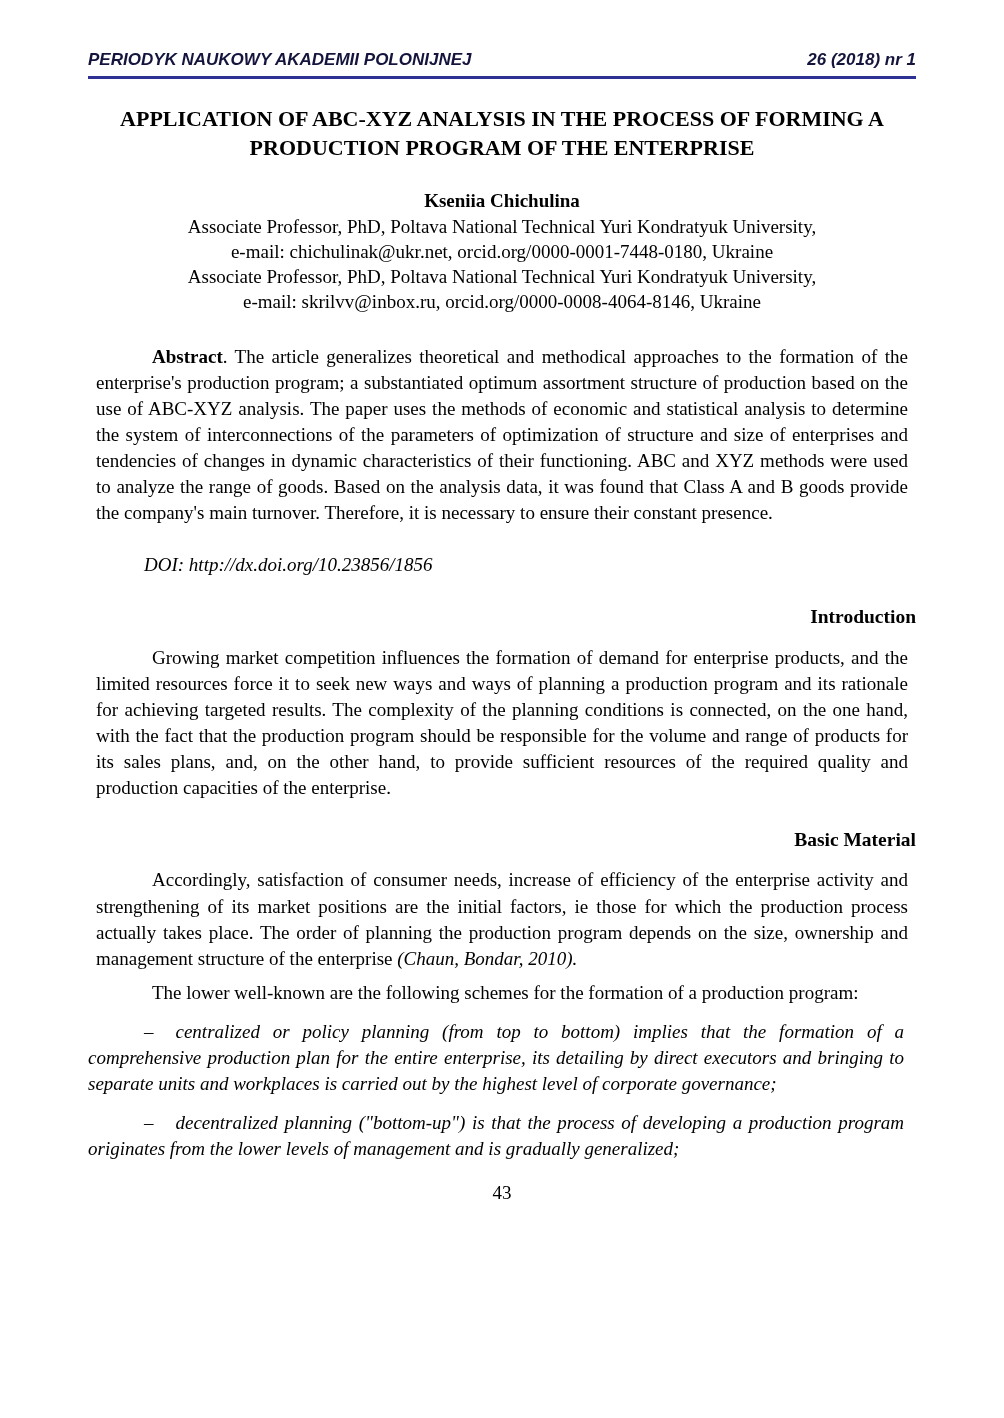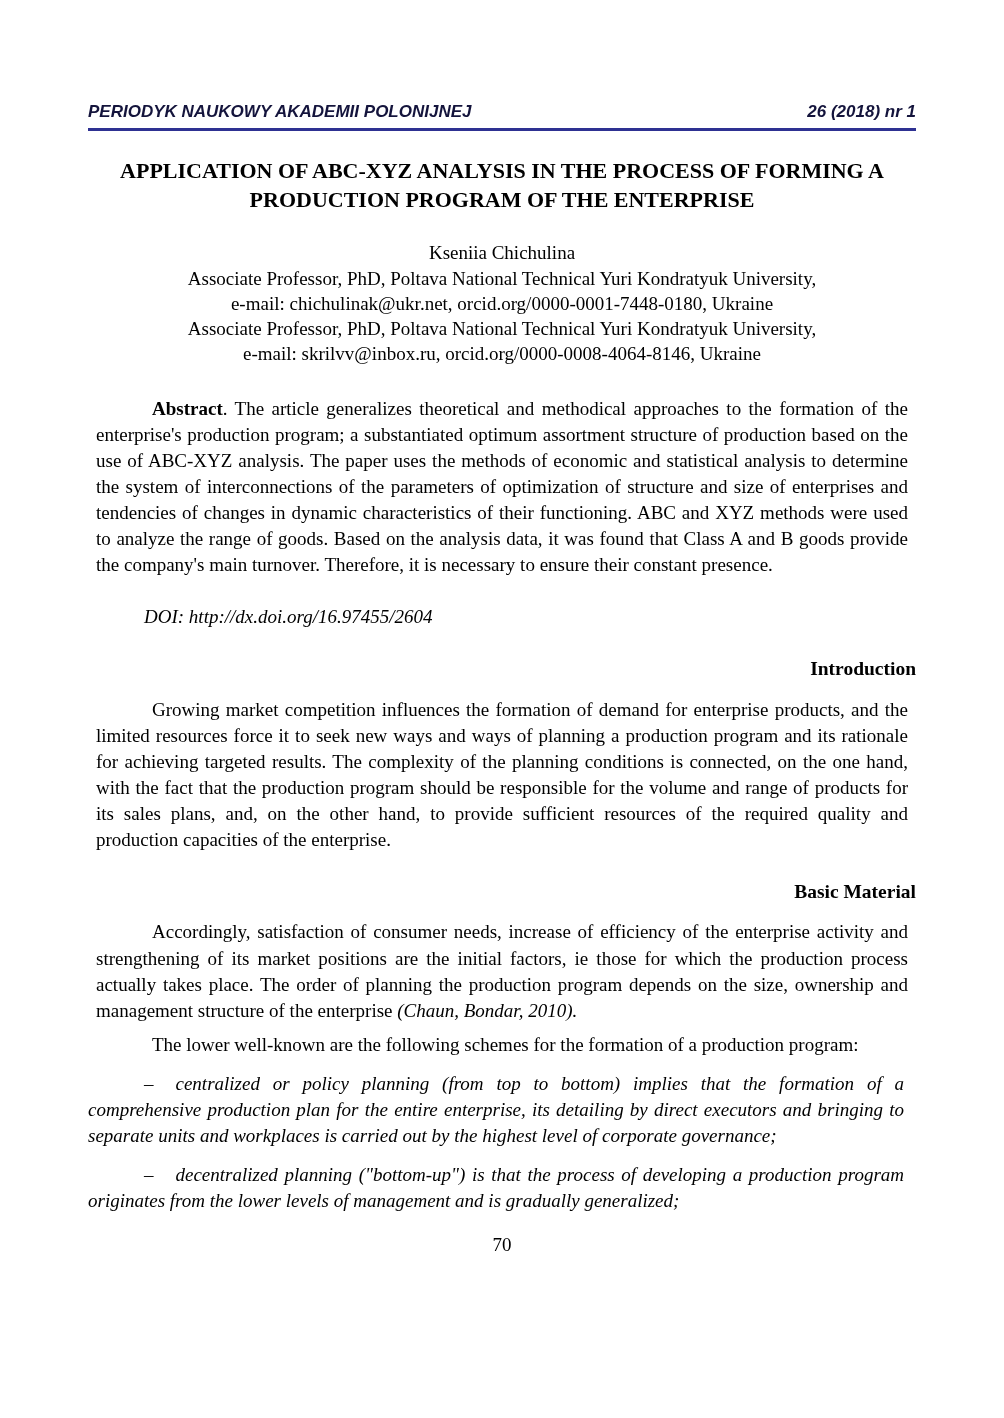--- a/index.html
+++ b/index.html
@@ -3,21 +3,21 @@
 <meta charset="utf-8">
 <style>
   * { box-sizing: border-box; }
   html, body { margin: 0; padding: 0; background: #ffffff; }
   .page {
     position: relative;
     width: 1004px;
     height: 1418px;
     margin: 0 auto;
     background: #ffffff;
-    padding: 100px 88px 0 88px;
+    padding: 48px 88px 0 88px;
     font-family: "Liberation Serif", serif;
     font-size: 19px;
     line-height: 1.37;
     color: #000000;
     overflow: hidden;
   }
 
   
   .header {
     display: flex;
@@ -40,21 +40,21 @@
     font-size: 22px;
     font-weight: bold;
     line-height: 1.3;
   }
 
   
   .authors {
     margin-top: 26px;
     text-align: center;
   }
-  .authors .name { font-weight: normal; }
+  .authors .name { font-weight: bold; }
   .authors div { line-height: 1.32; }
 
   
   .para {
     margin: 8px;
     text-align: justify;
     text-indent: 56px;
   }
   .abstract-block { margin-top: 30px; }
   .bold { font-weight: bold; }
@@ -103,31 +103,31 @@
     <div>Associate Professor, PhD, Poltava National Technical Yuri Kondratyuk University,</div>
     <div>e-mail: chichulinak@ukr.net, orcid.org/0000-0001-7448-0180, Ukraine</div>
     <div>Associate Professor, PhD, Poltava National Technical Yuri Kondratyuk University,</div>
     <div>e-mail: skrilvv@inbox.ru, orcid.org/0000-0008-4064-8146, Ukraine</div>
   </div>
 
   <div class="abstract-block">
     <p class="para"><span class="bold">Abstract</span><span>. The article generalizes theoretical and methodical approaches to the formation of the enterprise's production program; a substantiated optimum assortment structure of production based on the use of ABC-XYZ analysis. The paper uses the methods of economic and statistical analysis to determine the system of interconnections of the parameters of optimization of structure and size of enterprises and tendencies of changes in dynamic characteristics of their functioning. ABC and XYZ methods were used to analyze the range of goods. Based on the analysis data, it was found that Class A and B goods provide the company's main turnover. Therefore, it is necessary to ensure their constant presence.</span></p>
   </div>
 
-  <p class="doi">DOI: http://dx.doi.org/16.97455/2604</p>
+  <p class="doi">DOI: http://dx.doi.org/10.23856/1856</p>
 
   <h2 class="section-heading">Introduction</h2>
 
   <p class="para">Growing market competition influences the formation of demand for enterprise products, and the limited resources force it to seek new ways and ways of planning a production program and its rationale for achieving targeted results. The complexity of the planning conditions is connected, on the one hand, with the fact that the production program should be responsible for the volume and range of products for its sales plans, and, on the other hand, to provide sufficient resources of the required quality and production capacities of the enterprise.</p>
 
   <h2 class="section-heading">Basic Material</h2>
 
   <p class="para"><span>Accordingly, satisfaction of consumer needs, increase of efficiency of the enterprise activity and strengthening of its market positions are the initial factors, ie those for which the production process actually takes place. The order of planning the production program depends on the size, ownership and management structure of the enterprise </span><span class="italic">(Chaun, Bondar, 2010).</span></p>
 
   <p class="para">The lower well-known are the following schemes for the formation of a production program:</p>
 
   <p class="list-para"><span class="dash">–</span><span>centralized or policy planning (from top to bottom) implies that the formation of a comprehensive production plan for the entire enterprise, its detailing by direct executors and bringing to separate units and workplaces is carried out by the highest level of corporate governance;</span></p>
 
   <p class="list-para"><span class="dash">–</span><span>decentralized planning ("bottom-up") is that the process of developing a production program originates from the lower levels of management and is gradually generalized;</span></p>
 
-  <div class="page-number">70</div>
+  <div class="page-number">43</div>
 
 </div>
 
 </body></html>

